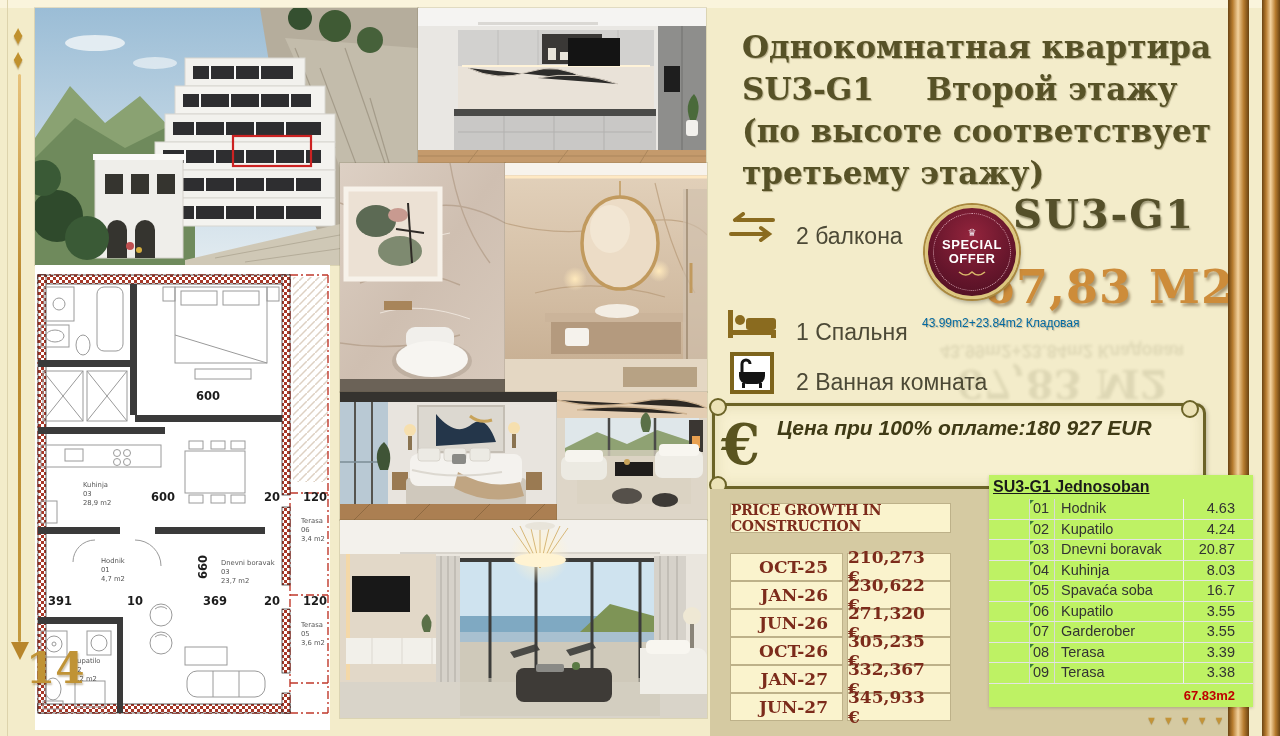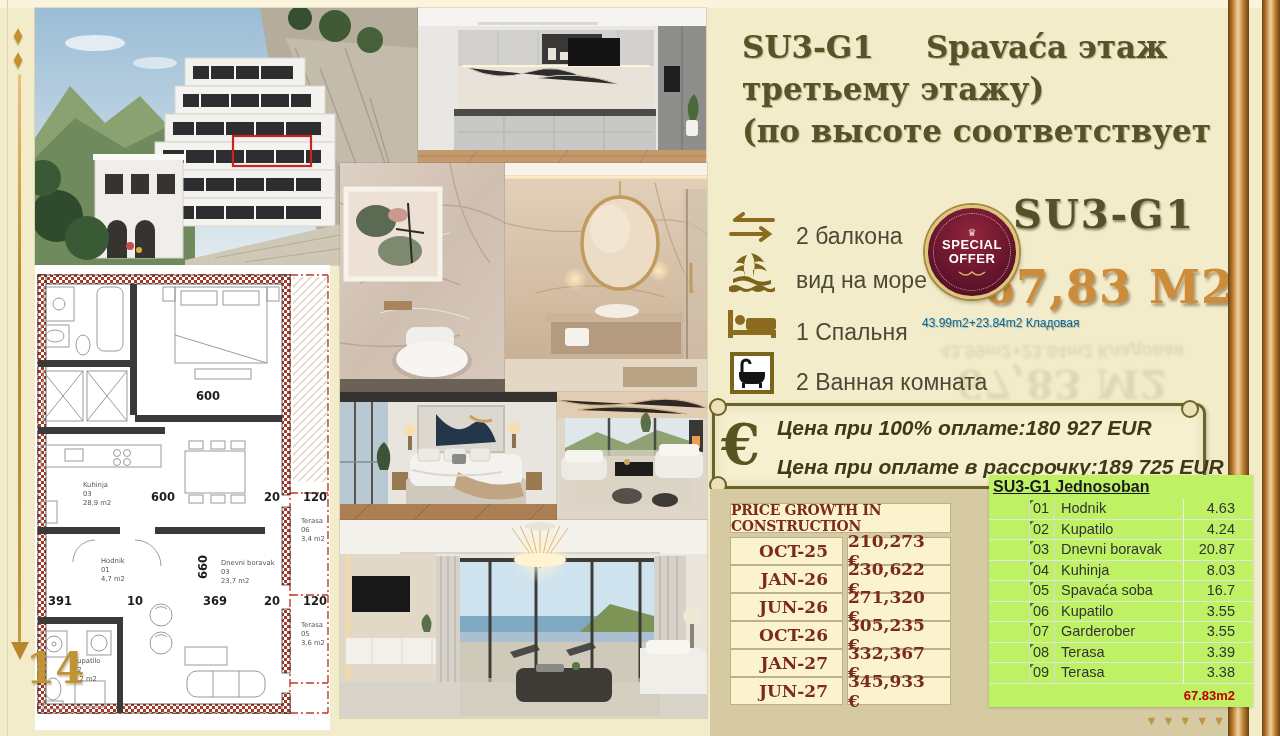--- a/index.html
+++ b/index.html
@@ -45,21 +45,21 @@
   .reflection .r2{font-weight:bold;font-size:18px;}
 
   .price-box{position:absolute;left:712px;top:403px;width:494px;height:86px;background:#f7f0d0;border:3px solid #6b6327;border-radius:10px;box-shadow:inset 0 0 14px rgba(120,110,40,.18),1px 2px 4px rgba(0,0,0,.25);box-sizing:border-box;}
   .price-box .euro{position:absolute;left:6px;top:8px;font-family:"DejaVu Serif",serif;font-weight:bold;font-size:56px;color:#5a5420;line-height:60px;}
   .price-box .curl{position:absolute;width:14px;height:14px;border:2px solid #6b6327;border-radius:50%;background:#ece2b6;}
   .price-line{position:absolute;left:62px;font-style:italic;font-weight:bold;font-size:21px;color:#3f3a15;white-space:nowrap;}
 
   .tan-panel{position:absolute;left:710px;top:489px;width:518px;height:247px;background:#d5caa2;}
 
   .gtable{position:absolute;left:730px;top:503px;width:221px;z-index:2;font-family:"DejaVu Serif",serif;font-weight:bold;color:#7c2b1b;}
-  .gtable .gt-header{background:#faf3cd;border:1px solid #bdb189;height:28px;display:flex;align-items:center;justify-content:center;font-size:14px;letter-spacing:-.3px;margin-bottom:4px;}
+  .gtable .gt-header{background:#faf3cd;border:1px solid #bdb189;height:28px;display:flex;align-items:center;justify-content:center;font-size:14px;letter-spacing:-.3px;margin-bottom:20px;}
   .gtable .gt-row{display:grid;grid-template-columns:113px 1fr;gap:4px;margin-bottom:0;}
   .gtable .gt-cell{background:#faf3cd;border:1px solid #bdb189;height:26px;display:flex;align-items:center;justify-content:flex-end;font-size:17px;}
   .gtable .gt-month{padding-right:14px;}
   .gtable .gt-price{padding-right:8px;}
 
   .xtable{position:absolute;left:958px;top:475px;width:264px;background:#bef264;z-index:2;box-shadow:0 1px 3px rgba(0,0,0,.18);font-size:14.5px;color:#333;margin-left:31px;}
   .xtable .x-title{font-weight:bold;font-size:16px;color:#1a1a1a;text-decoration:underline;padding:3px 0 3px 4px;}
   .x-row{display:grid;grid-template-columns:40px 26px 128px 1fr;height:19.5px;line-height:19.5px;border-bottom:1px solid #e4e4e4;}
   .x-num{border-left:1px solid #d9d9d9;border-right:1px solid #d9d9d9;padding-left:3px;position:relative;}
   .x-num::before{content:"";position:absolute;left:0;top:1px;border-top:4px solid #3a7a3a;border-right:4px solid transparent;}
@@ -571,53 +571,43 @@
         <text x="266" y="267">06</text>
         <text x="266" y="276">3,4 m2</text>
         <text x="266" y="362">Terasa</text>
         <text x="266" y="371">05</text>
         <text x="266" y="380">3,6 m2</text>
       </g>
     </svg>
   </div>
 
   <div class="title-block">
+    <div>Однокомнатная квартира</div>
     <div class="title-line2">
       <span>SU3-G1</span>
-      <span>Spavaća этаж</span>
-    </div>
+      <span>Второй этажу</span>
+    </div>
+    <div>(по высоте соответствует</div>
     <div>третьему этажу)</div>
-    <div>(по высоте соответствует</div>
   </div>
 
   <div class="amenity" style="top:204px">
     <span class="icon">
       <svg width="46" height="30" viewBox="0 0 46 30">
           <g stroke="#8a6b1f" stroke-width="4" fill="none" stroke-linecap="round">
             <path d="M44,8 H8"></path>
             <path d="M14,2 L6,8"></path>
             <path d="M2,22 H38"></path>
             <path d="M32,16 L40,22 L32,28" fill="none"></path>
           </g>
           <path d="M46,8 l-8,-6 v12 z" fill="none"></path>
         </svg>
     </span>
     <span class="lbl">2 балкона</span>
   </div>
-  <div class="amenity" style="top:248px">
-    <span class="icon">
-      <svg width="50" height="44" viewBox="0 0 50 44" fill="#7d641c">
-        <path d="M18,28 q-3,-14 2,-22 q-8,2 -11,8 q6,-1 9,2 q-9,1 -12,7 q7,-3 12,0 z"></path>
-        <path d="M26,28 q4,-16 -2,-24 q9,2 13,9 q-7,-2 -11,1 q10,1 14,8 q-8,-4 -14,-1 z"></path>
-        <path d="M6,30 q12,-6 20,0 q8,5 18,1 l0,4 q-10,4 -19,-1 q-9,-5 -19,0 z"></path>
-        <path d="M2,38 q6,-4 12,0 t12,0 t12,0 t10,0 l0,4 q-5,3 -11,-1 q-6,4 -12,0 q-6,4 -12,0 q-6,4 -11,1 z"></path>
-      </svg>
-    </span>
-    <span class="lbl">вид на море</span>
-  </div>
   <div class="amenity" style="top:300px">
     <span class="icon">
       <svg width="52" height="34" viewBox="0 0 52 34" fill="#8a6b1f">
         <rect x="2" y="4" width="5" height="28"></rect>
         <circle cx="14" cy="14" r="5"></circle>
         <rect x="20" y="12" width="30" height="12" rx="3"></rect>
         <rect x="2" y="24" width="48" height="5"></rect>
         <rect x="45" y="24" width="5" height="8"></rect>
       </svg>
     </span>
@@ -652,21 +642,20 @@
     <div class="r1">67,83 M2</div>
     <div class="r2">43.99m2+23.84m2 Кладовая</div>
   </div>
 
   <div class="price-box">
     <span class="curl" style="left:-6px;top:-8px"></span>
     <span class="curl" style="left:-6px;bottom:-8px"></span>
     <span class="curl" style="right:4px;top:-6px"></span>
     <span class="euro">€</span>
     <div class="price-line" style="top:10px">Цена при 100% оплате:180 927 EUR</div>
-    <div class="price-line" style="top:49px">Цена при оплате в рассрочку:189 725 EUR</div>
   </div>
 
   <div class="tan-panel"></div>
 
   <div class="gtable">
     <div class="gt-header">PRICE GROWTH IN CONSTRUCTION</div>
     <div class="gt-row">
       <div class="gt-cell gt-month">OCT-25</div>
       <div class="gt-cell gt-price">210,273 €</div>
     </div>

